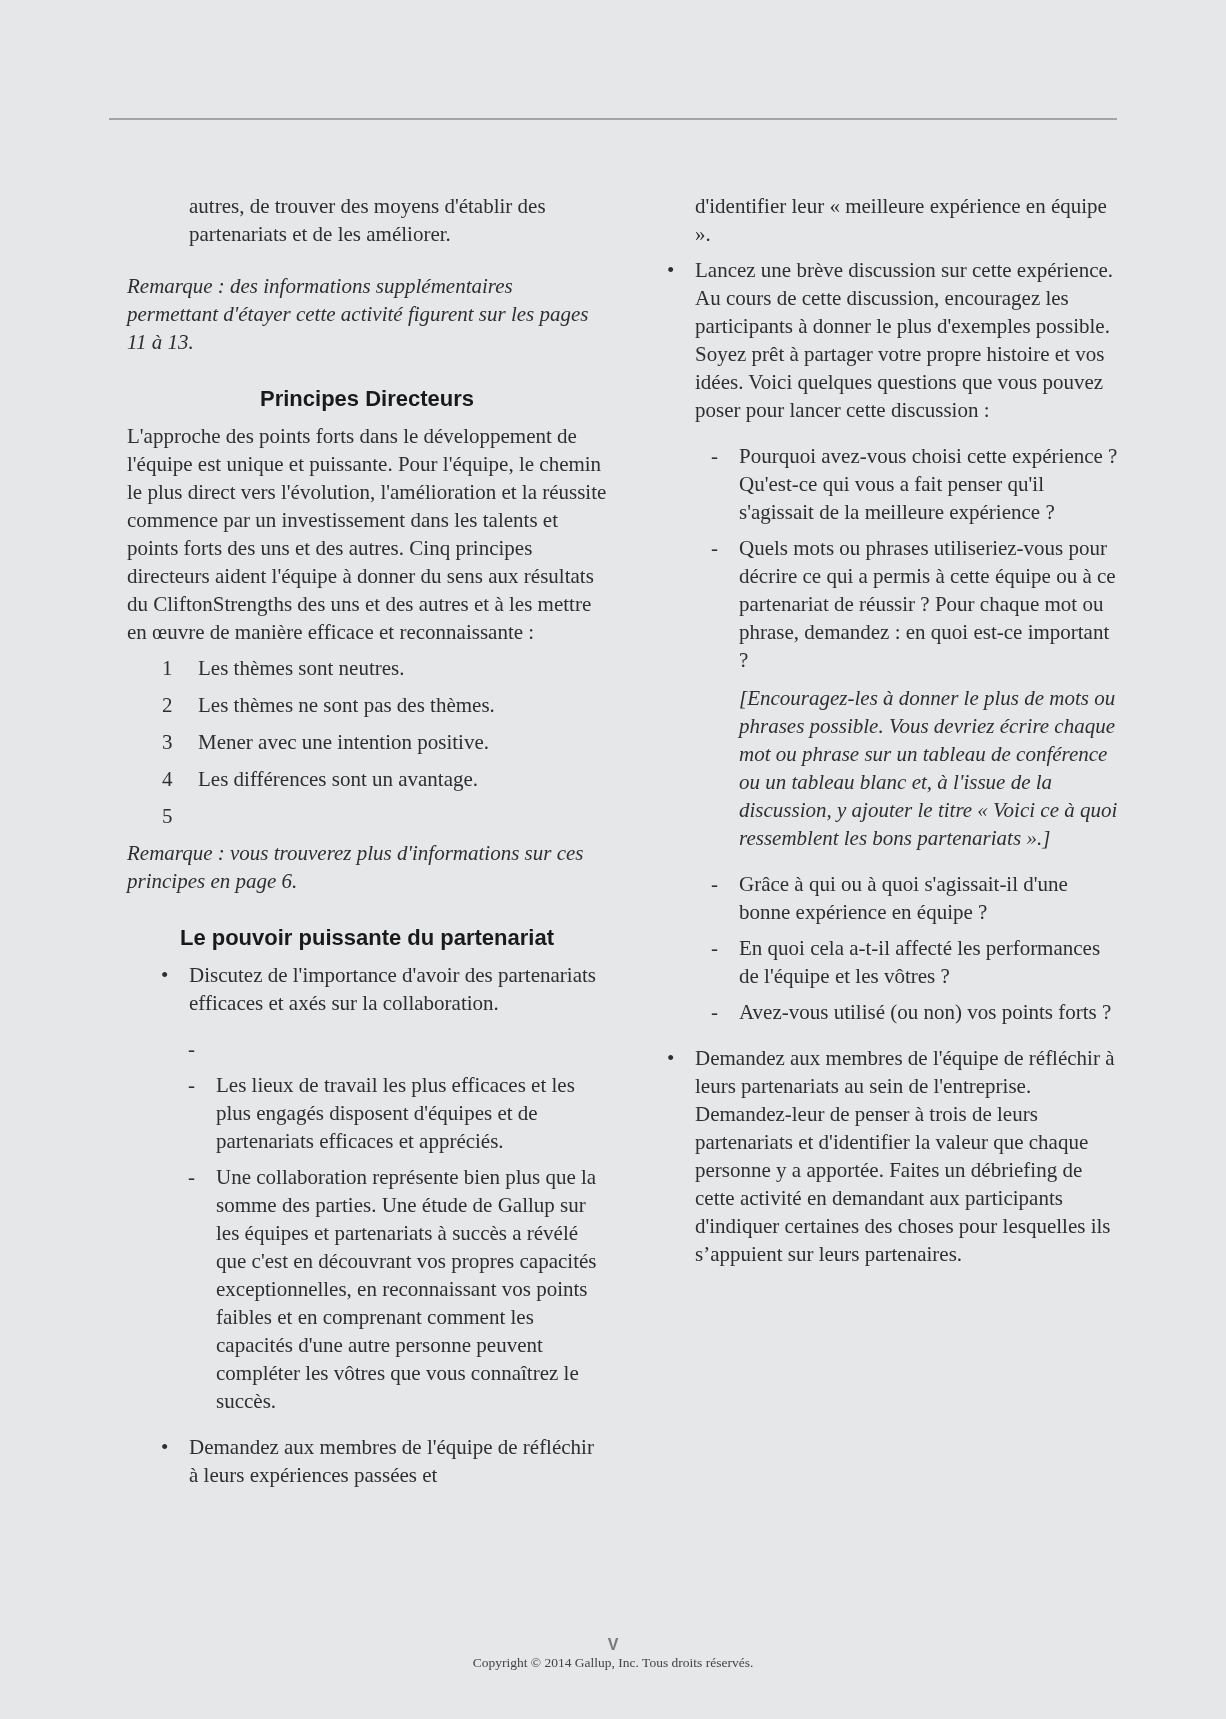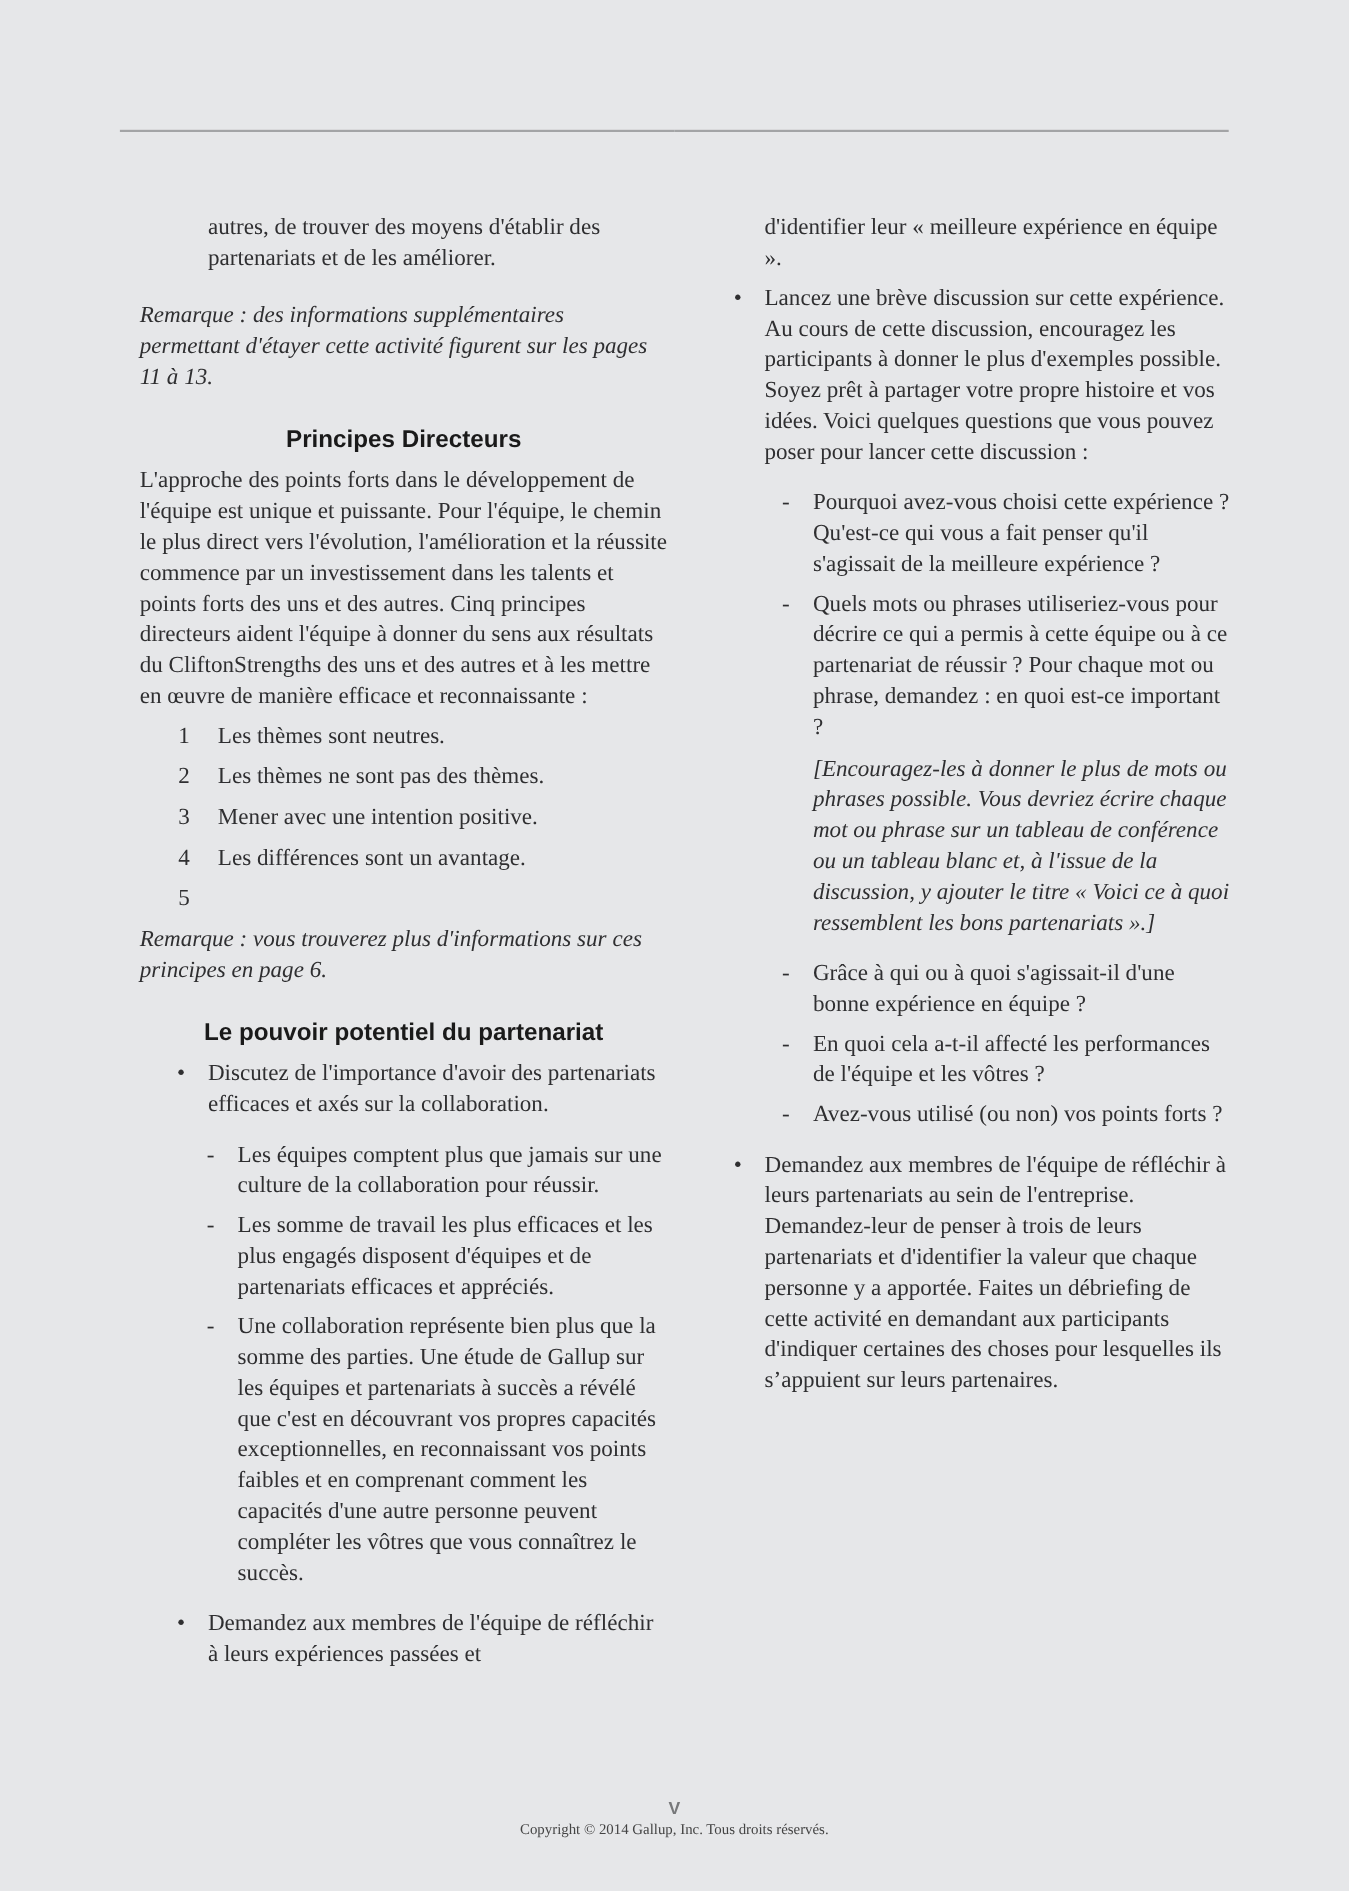--- a/index.html
+++ b/index.html
@@ -84,33 +84,32 @@
     <li>
         <span class="num">4</span>
         <span>Les différences sont un avantage.</span>
       </li>
     <li>
         <span class="num">5</span>
       </li>
   </ol>
   <p class="note" style="margin-top:5px">Remarque : vous trouverez plus d'informations sur ces principes en page 6.</p>
 
-  <h3>Le pouvoir potentiel du partenariat</h3>
+  <h3>Le pouvoir puissante du partenariat</h3>
   <div class="bul">
     <span class="mark">•</span>
     <span class="txt">Discutez de l'importance d'avoir des partenariats efficaces et axés sur la collaboration.</span>
   </div>
   <div class="sub" style="margin-top:18px">
     <div class="dash">
         <span class="mark">-</span>
-        <span class="txt">Les équipes comptent plus que jamais sur une culture de la collaboration pour réussir.</span>
       </div>
     <div class="dash">
         <span class="mark">-</span>
-        <span class="txt">Les somme de travail les plus efficaces et les plus engagés disposent d'équipes et de partenariats efficaces et appréciés.</span>
+        <span class="txt">Les lieux de travail les plus efficaces et les plus engagés disposent d'équipes et de partenariats efficaces et appréciés.</span>
       </div>
     <div class="dash">
         <span class="mark">-</span>
         <span class="txt">Une collaboration représente bien plus que la somme des parties. Une étude de Gallup sur les équipes et partenariats à succès a révélé que c'est en découvrant vos propres capacités exceptionnelles, en reconnaissant vos points faibles et en comprenant comment les capacités d'une autre personne peuvent compléter les vôtres que vous connaîtrez le succès.</span>
       </div>
   </div>
   <div class="bul" style="margin-top:18px">
     <span class="mark">•</span>
     <span class="txt">Demandez aux membres de l'équipe de réfléchir à leurs expériences passées et</span>
   </div>

